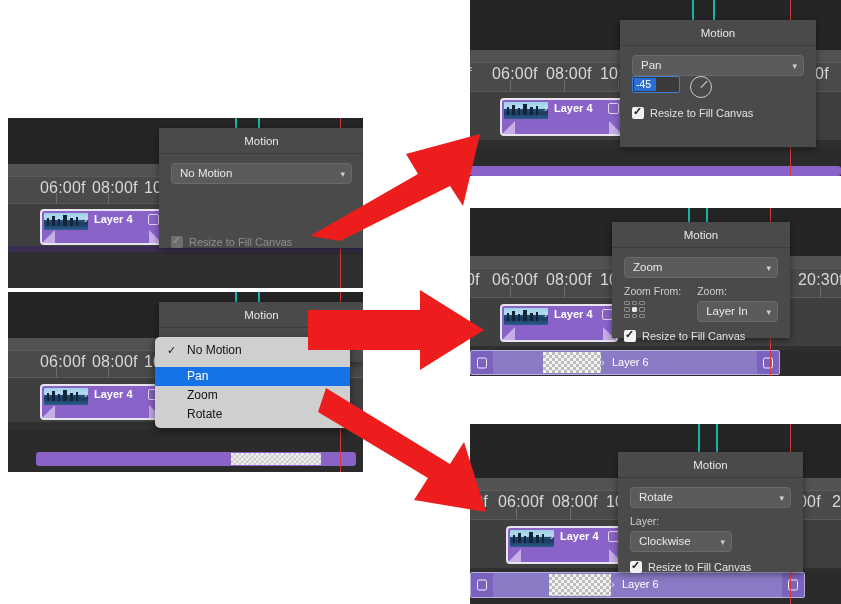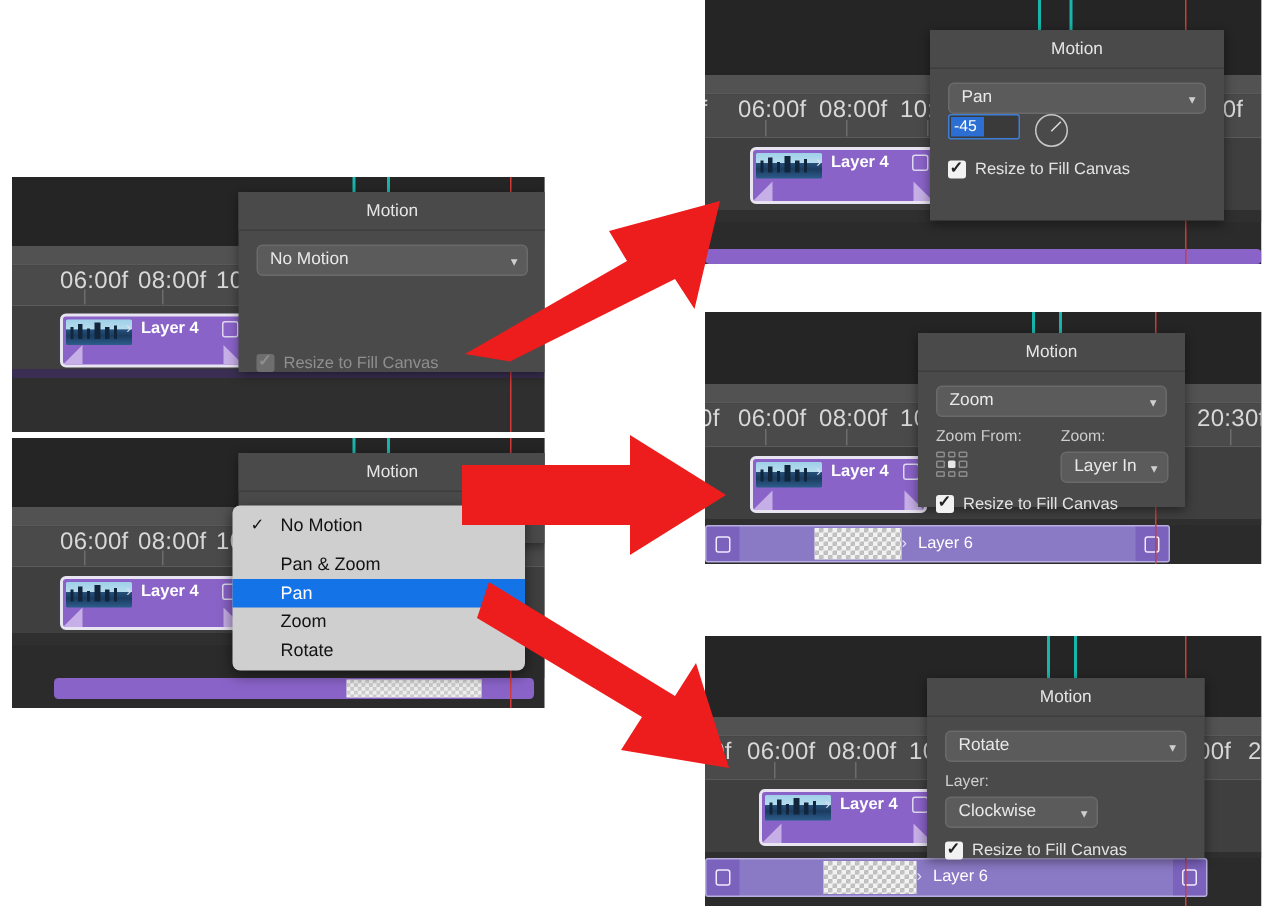--- a/index.html
+++ b/index.html
@@ -214,23 +214,20 @@
       <div class="m-title">Motion</div>
     </div>
   </div>
 
   <div class="menu" style="left:155px; top:337px; width:195px;">
     <div class="mi">
       <span class="tick">✓</span>
       <span>No Motion</span>
     </div>
     <div class="sep"></div>
-    <div class="mi">
-      <span>Pan &amp; Zoom</span>
-    </div>
     <div class="mi hi">
       <span>Pan</span>
     </div>
     <div class="mi">
       <span>Zoom</span>
     </div>
     <div class="mi">
       <span>Rotate</span>
     </div>
   </div>
@@ -352,21 +349,21 @@
     <div class="marker-teal" style="left:236px; height:42px;"></div>
     <div class="playhead" style="left:300px; top:0; height:168px;"></div>
 
     <div class="motion" style="left:142px; top:14px; width:178px; height:116px;">
       <div class="m-title">Motion</div>
       <div class="m-body">
         <div class="sel">
           <span>Zoom</span>
           <span class="chev">▾</span>
         </div>
-        <div style="display:flex; gap:26px;">
+        <div style="display:flex; gap:16px;">
           <div style="flex:none;">
             <div class="fld-label">Zoom From:</div>
             <div class="grid3">
               <i></i>
               <i></i>
               <i></i>
               <i></i>
               <i class="on"></i>
               <i></i>
               <i></i>

